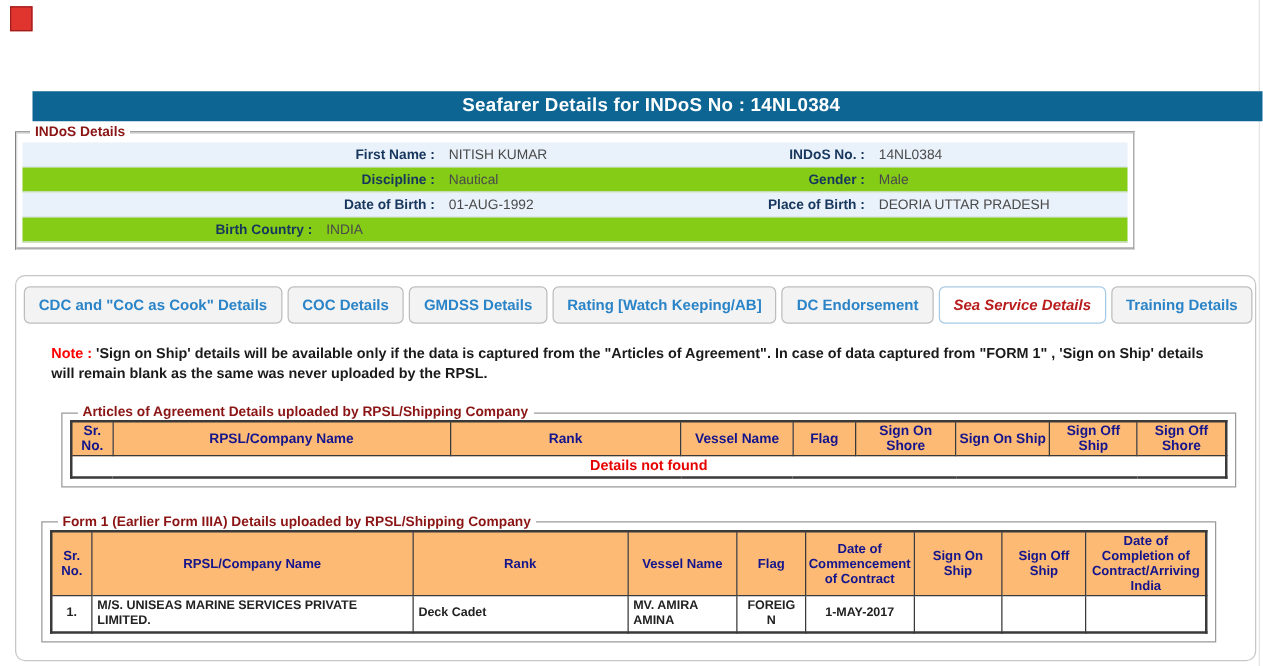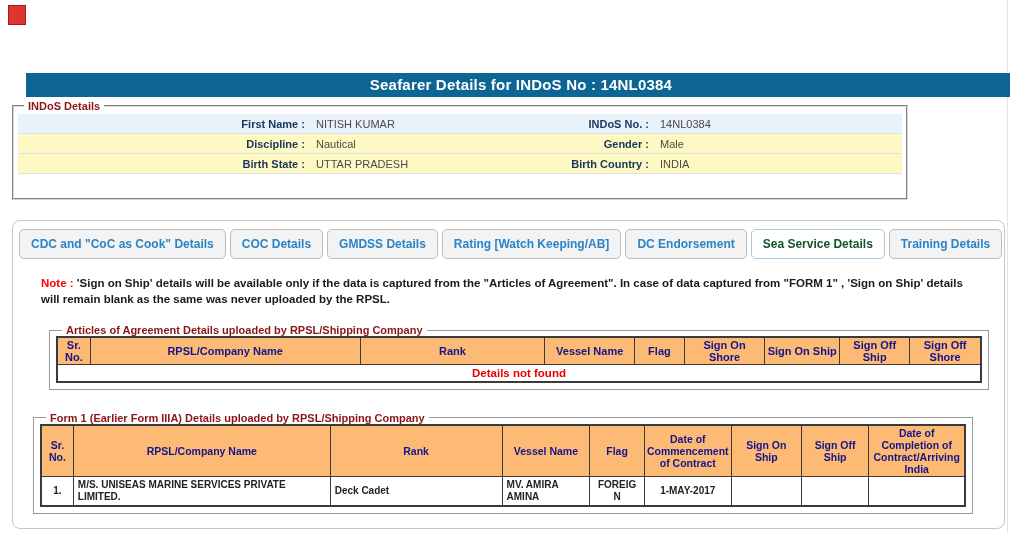--- a/index.html
+++ b/index.html
@@ -16,39 +16,39 @@
   .titlebar {
     position:absolute; left:26px; top:73px; width:990px; height:24px;
     background:#0d6593; color:#ffffff; font-weight:bold; font-size:15px;
     text-align:center; line-height:24px; letter-spacing:0.2px;
   }
 
   fieldset { border:2px groove #d6d6d6; }
   fieldset legend { color:#8b1515; font-weight:bold; font-size:11px; margin-left:6px; padding:0 4px; }
 
   fieldset.indos { position:absolute; left:12px; top:100px; width:896px; height:100px; padding:2px 4px 0 4px; }
-  .drow { display:flex; height:20px; align-items:center; font-size:11px; border-bottom:1px solid #d9e1ea; background:#fef9c3; }
+  .drow { display:flex; height:20px; align-items:center; font-size:11px; border-bottom:1px solid #d9e1ea; background:#84cc16; }
   .drow.alt { background:#e9f1fa; }
-  .dcell { display:flex; width:50%; align-items:flex-start; }
+  .dcell { display:flex; width:50%; align-items:flex-start;margin-left:43px; }
   .dlabel { font-weight:bold; color:#17365d; text-align:right; white-space:pre; }
   .dcell-left  .dlabel { width:290px; }
   .dcell-right .dlabel { width:192px; }
   .dvalue { color:#4a4a4a; padding-left:8px; white-space:nowrap; }
 
   .tab-panel {
     position:absolute; left:12px; top:220px; width:993px; height:309px;
     border:1px solid #c6c6c6; border-radius:8px; background:#fff;
   }
   .tab-strip { padding:8px 0 0 2px; }
   .tab {
     display:inline-block; margin-left:4px; padding:7px 11px;
     background:#f3f3f3; border:1px solid #bdbdbd; border-radius:5px;
     color:#2a84c7; font-weight:bold; font-size:12px; cursor:pointer; white-space:nowrap;
   }
-  .tab.active { background:#ffffff; border-color:#a7c9e3; color:#14532d; }
+  .tab.active { background:#ffffff; border-color:#a7c9e3; color:#b91c1c;font-style:italic; }
 
   .note { margin:16px 22px 0 28px; font-size:11.5px; font-weight:bold; color:#1a1a1a; line-height:1.4; }
   .note .note-prefix { color:#ff0000; }
 
   fieldset.tblfs { margin-left:20px; width:940px; border:1px solid #9a9a9a; padding:0 6px 6px 6px; }
   fieldset.aoa-fs   { margin-top:17px;margin-left:36px; }
   fieldset.form1-fs { margin-top:22px; }
 
   table.dtable { width:100%; border-collapse:collapse; table-layout:fixed; border:2px solid #3a3a3a; }
   table.dtable th {
@@ -91,25 +91,31 @@
       <div class="drow">
         <div class="dcell dcell-left">
           <span class="dlabel">Discipline : </span>
           <span class="dvalue">Nautical</span>
         </div>
         <div class="dcell dcell-right">
           <span class="dlabel">Gender : </span>
           <span class="dvalue">Male</span>
         </div>
       </div>
+      <div class="drow alt">
+        <div class="dcell dcell-left">
+          <span class="dlabel">Date of Birth : </span>
+          <span class="dvalue">01-AUG-1992</span>
+        </div>
+        <div class="dcell dcell-right">
+          <span class="dlabel">Place of Birth : </span>
+          <span class="dvalue">DEORIA UTTAR PRADESH</span>
+        </div>
+      </div>
       <div class="drow">
-        <div class="dcell dcell-left">
-          <span class="dlabel">Birth State : </span>
-          <span class="dvalue">UTTAR PRADESH</span>
-        </div>
         <div class="dcell dcell-right">
           <span class="dlabel">Birth Country : </span>
           <span class="dvalue">INDIA</span>
         </div>
       </div>
     </div>
 </fieldset>
 
 <div class="tab-panel">
   <nav class="tab-strip" id="tab-strip"><a class="tab">CDC and "CoC as Cook" Details</a><a class="tab">COC Details</a><a class="tab">GMDSS Details</a><a class="tab">Rating [Watch Keeping/AB]</a><a class="tab">DC Endorsement</a><a class="tab active">Sea Service Details</a><a class="tab">Training Details</a></nav>

